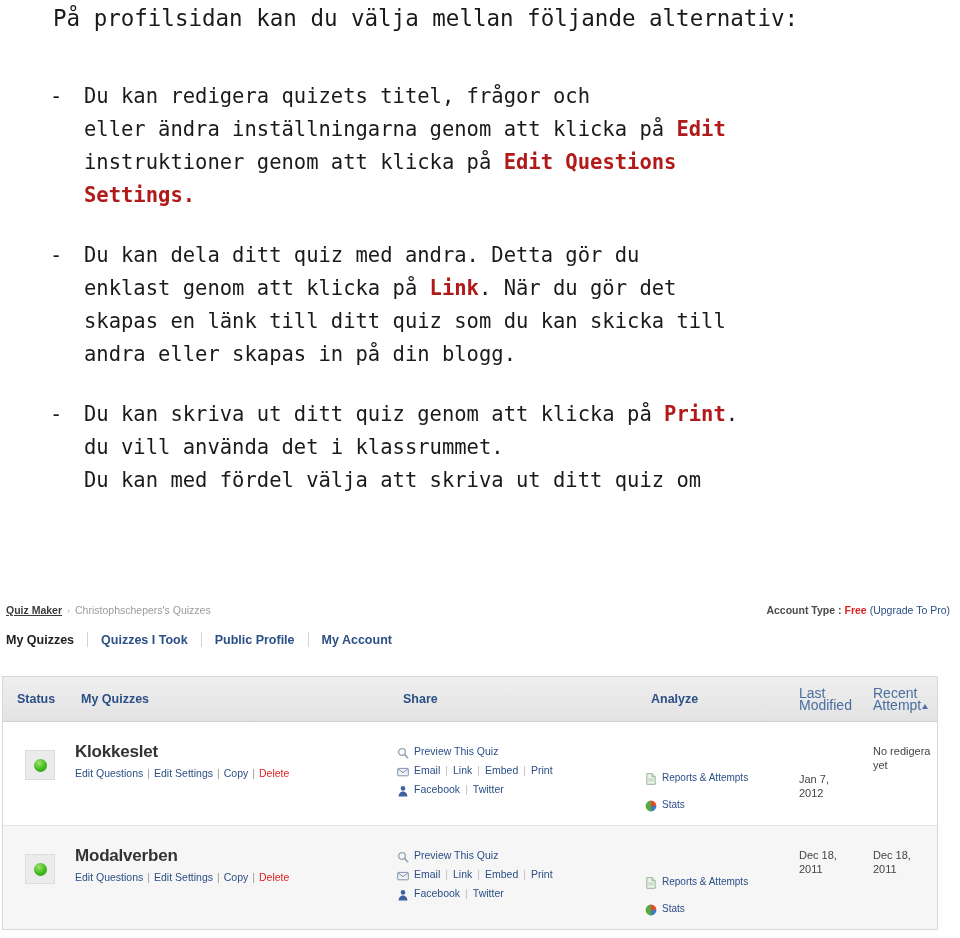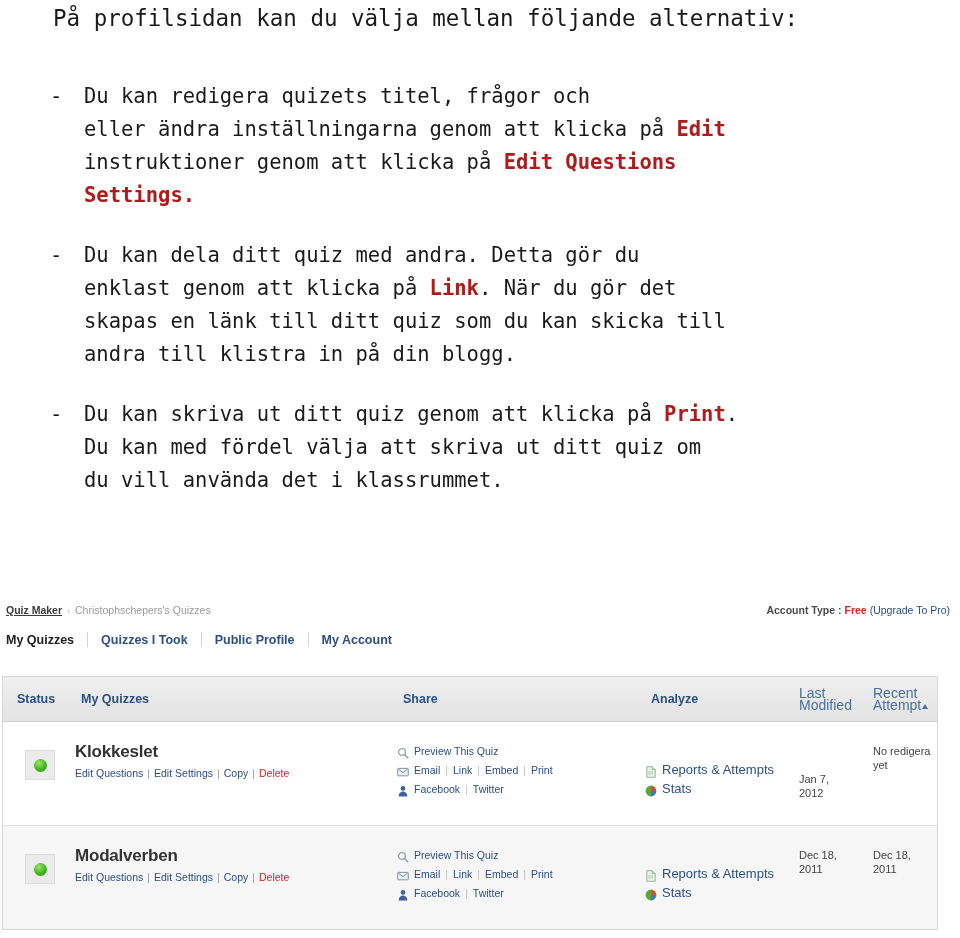--- a/index.html
+++ b/index.html
@@ -243,24 +243,25 @@
     width: 12px; height: 12px;
     margin-right: 5px;
     flex: 0 0 12px;
     position: relative;
   }
 
   
   .an-line {
     display: flex;
     align-items: center;
-    font-size: 13px;
+    font-size: 10px;
     color: #2b4f86;
     line-height: 19px;
     white-space: nowrap;
+    margin-top: 8px;
   }
   .an-line a { color: #2b4f86; text-decoration: none; cursor: pointer; }
 
   .datecell {
     font-size: 11px;
     color: #444444;
     line-height: 14px;
     padding-left: 6px;
     padding-top: 22px !important;
   }
@@ -276,27 +277,27 @@
         <span class="line"><span>Du kan redigera quizets titel, frågor och</span></span>
         <span class="line"><span>eller ändra inställningarna genom att klicka på </span><span class="kw">Edit</span></span>
         <span class="line"><span>instruktioner genom att klicka på </span><span class="kw">Edit Questions</span></span>
         <span class="line"><span class="kw">Settings.</span></span>
       </div>
       <div class="bullet">
         <span class="dash">-</span>
         <span class="line"><span>Du kan dela ditt quiz med andra. Detta gör du</span></span>
         <span class="line"><span>enklast genom att klicka på </span><span class="kw">Link</span><span>. När du gör det</span></span>
         <span class="line"><span>skapas en länk till ditt quiz som du kan skicka till</span></span>
-        <span class="line"><span>andra till klistra in på din blogg.</span></span>
+        <span class="line"><span>andra eller skapas in på din blogg.</span></span>
       </div>
       <div class="bullet">
         <span class="dash">-</span>
         <span class="line"><span>Du kan skriva ut ditt quiz genom att klicka på </span><span class="kw">Print</span><span>.</span></span>
+        <span class="line"><span>du vill använda det i klassrummet.</span></span>
         <span class="line"><span>Du kan med fördel välja att skriva ut ditt quiz om</span></span>
-        <span class="line"><span>du vill använda det i klassrummet.</span></span>
       </div>
     </div>
 </div>
 
 <div class="shot">
 
   <div class="crumbs">
     <span class="crumb-link">Quiz Maker</span><span class="crumb-sep">›</span><span class="crumb-cur">Christophschepers's Quizzes</span>
   </div>
 

